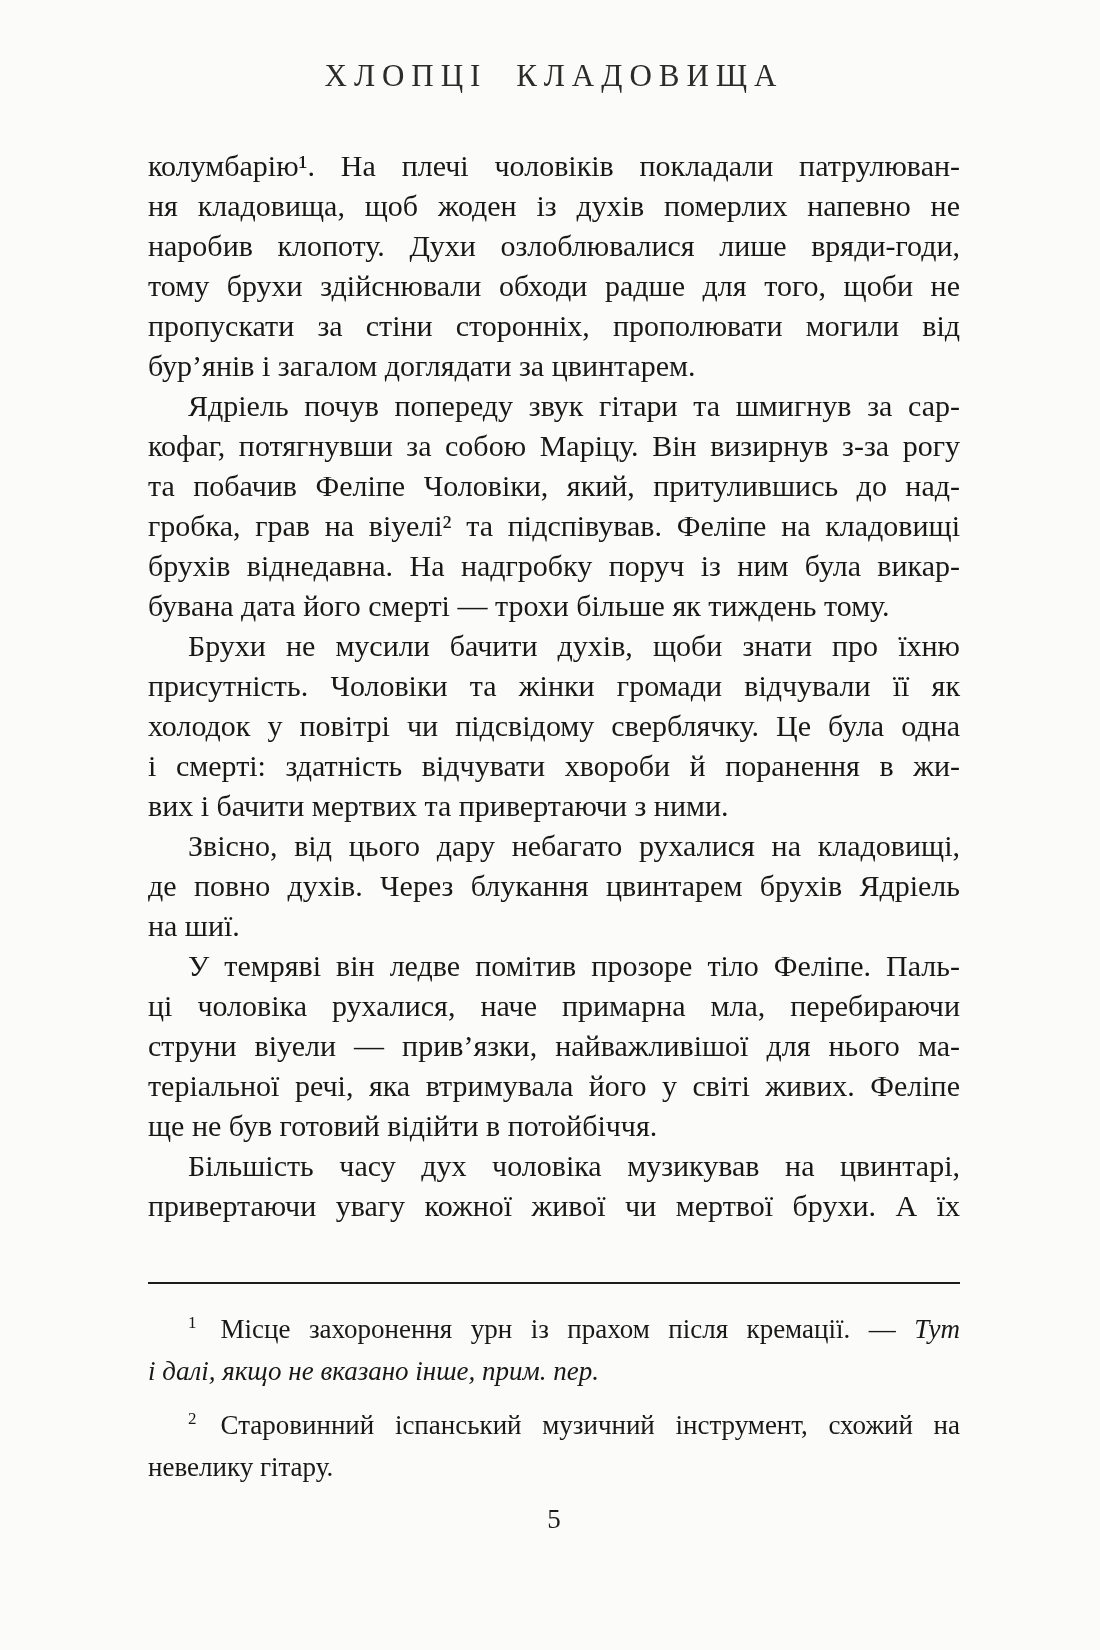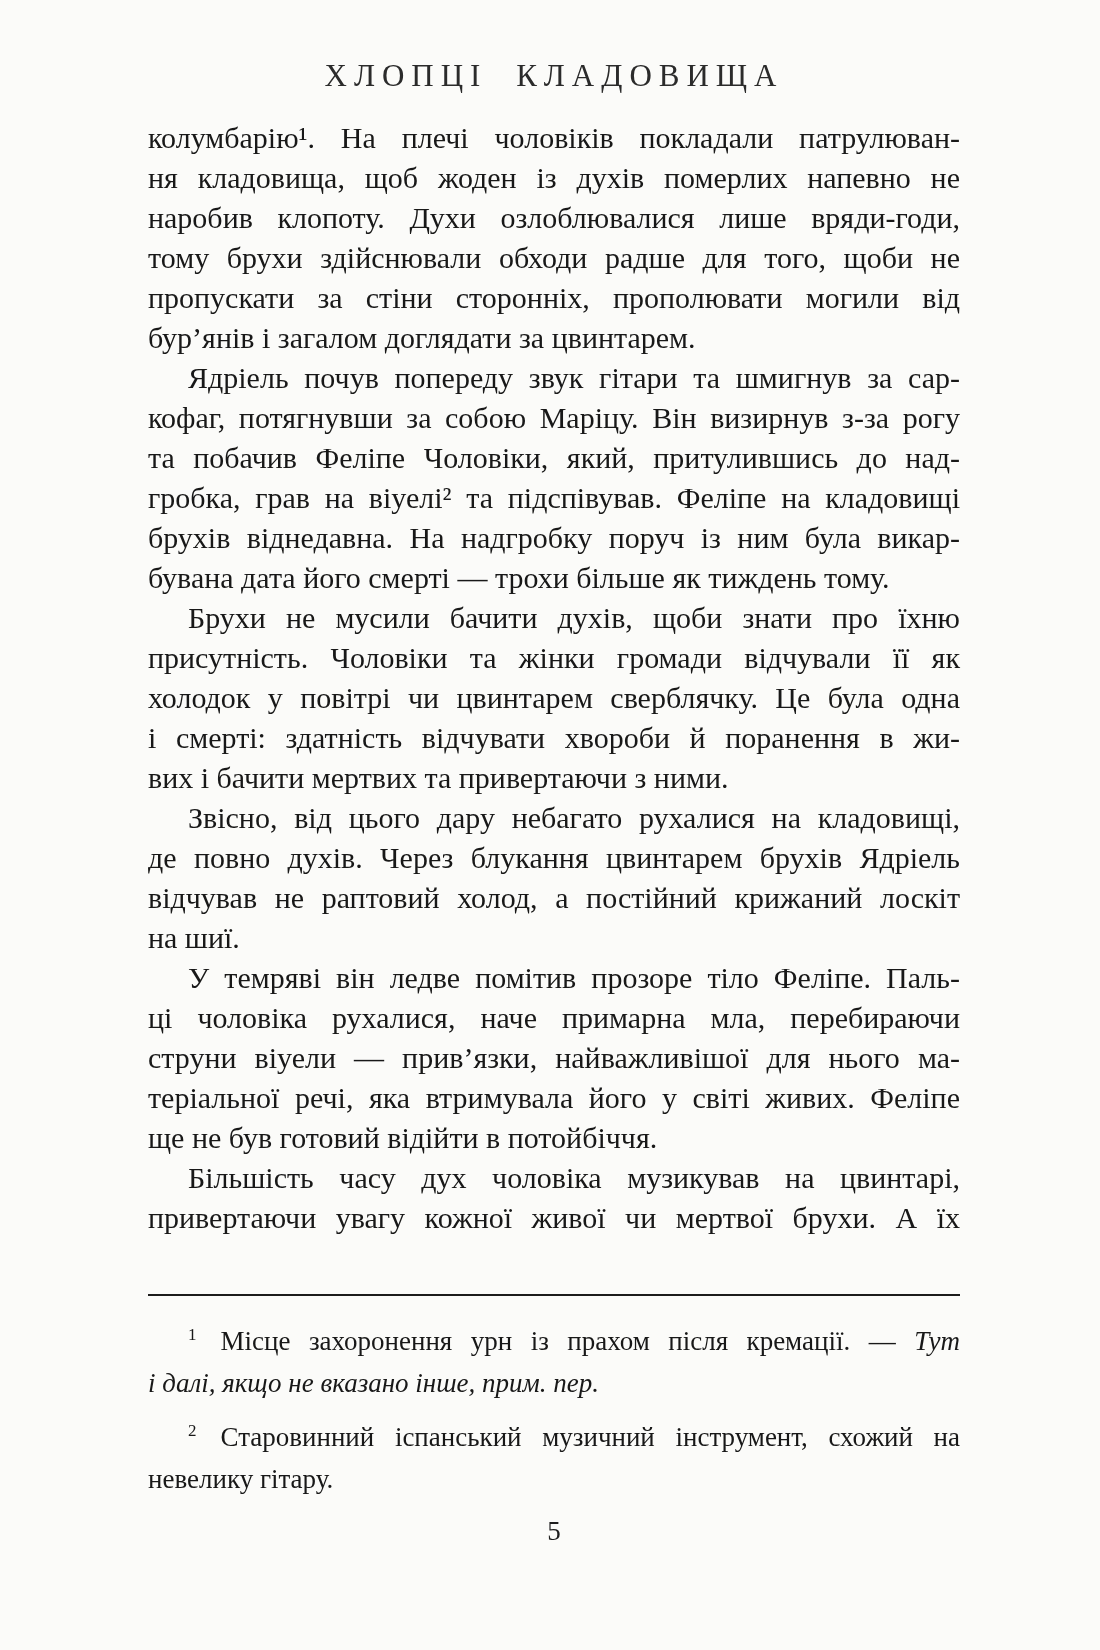--- a/index.html
+++ b/index.html
@@ -21,21 +21,21 @@
   .running-header {
     text-align: center;
     font-size: 31px;
     line-height: 36px;
     letter-spacing: 7px;
     word-spacing: 14px;
     color: #2b2b2b;
     font-weight: 400;
   }
   .text-block {
-    margin-top: 24px;
+    margin-top: 52px;
   }
   .line {
     font-size: 30px;
     line-height: 40px;
     text-align: justify;
     text-align-last: justify;
     text-justify: inter-word;
     white-space: normal;
   }
   .line.indent { text-indent: 40px; }
@@ -81,26 +81,25 @@
       <div class="line"><span>пропускати за стіни сторонніх, прополювати могили від</span></div>
       <div class="line last"><span>бур’янів і загалом доглядати за цвинтарем.</span></div>
       <div class="line indent"><span>Ядріель почув попереду звук гітари та шмигнув за сар-</span></div>
       <div class="line"><span>кофаг, потягнувши за собою Маріцу. Він визирнув з-за рогу</span></div>
       <div class="line"><span>та побачив Феліпе Чоловіки, який, притулившись до над-</span></div>
       <div class="line"><span>гробка, грав на віуелі² та підспівував. Феліпе на кладовищі</span></div>
       <div class="line"><span>брухів віднедавна. На надгробку поруч із ним була викар-</span></div>
       <div class="line last"><span>бувана дата його смерті — трохи більше як тиждень тому.</span></div>
       <div class="line indent"><span>Брухи не мусили бачити духів, щоби знати про їхню</span></div>
       <div class="line"><span>присутність. Чоловіки та жінки громади відчували її як</span></div>
-      <div class="line"><span>холодок у повітрі чи цвинтарем сверблячку. Це була одна</span></div>
+      <div class="line"><span>холодок у повітрі чи підсвідому сверблячку. Це була одна</span></div>
       <div class="line"><span>і смерті: здатність відчувати хвороби й поранення в жи-</span></div>
       <div class="line last"><span>вих і бачити мертвих та привертаючи з ними.</span></div>
       <div class="line indent"><span>Звісно, від цього дару небагато рухалися на кладовищі,</span></div>
       <div class="line"><span>де повно духів. Через блукання цвинтарем брухів Ядріель</span></div>
-      <div class="line"><span>відчував не раптовий холод, а постійний крижаний лоскіт</span></div>
       <div class="line last"><span>на шиї.</span></div>
       <div class="line indent"><span>У темряві він ледве помітив прозоре тіло Феліпе. Паль-</span></div>
       <div class="line"><span>ці чоловіка рухалися, наче примарна мла, перебираючи</span></div>
       <div class="line"><span>струни віуели — прив’язки, найважливішої для нього ма-</span></div>
       <div class="line"><span>теріальної речі, яка втримувала його у світі живих. Феліпе</span></div>
       <div class="line last"><span>ще не був готовий відійти в потойбіччя.</span></div>
       <div class="line indent"><span>Більшість часу дух чоловіка музикував на цвинтарі,</span></div>
       <div class="line"><span>привертаючи увагу кожної живої чи мертвої брухи. А їх</span></div>
     </main>
 

